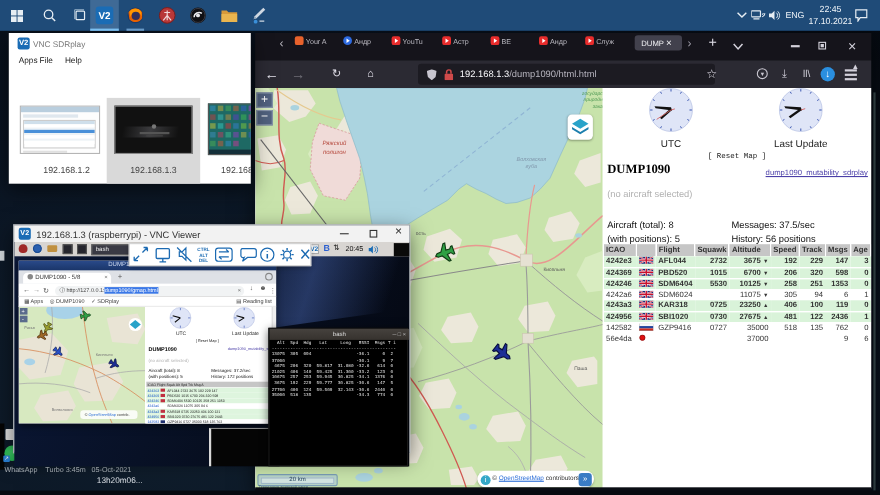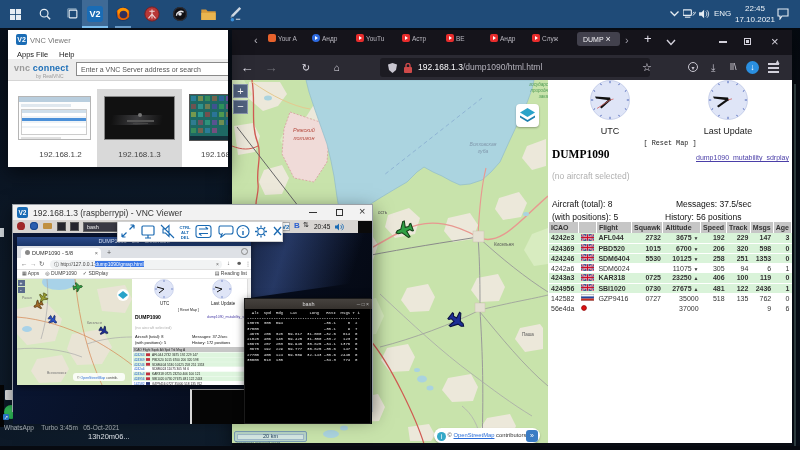--- a/index.html
+++ b/index.html
@@ -225,21 +225,21 @@
   <polygon points="-11,6 -9.5,7.5 1,0 -1,-1.2" fill="#111"></polygon>
   <line x1="0" y1="0" x2="4" y2="-1.2" stroke="#d06060" stroke-width="0.8"></line>
  </svg>
  <div class="abs" style="left:0;top:46px;width:124px;text-align:center;font-size:9px;color:#222;">UTC</div>
  <div class="abs" style="left:118px;top:46px;width:124px;text-align:center;font-size:9px;color:#222;">Last Update</div>
  <div class="abs" style="left:0;top:59px;width:244px;text-align:center;font-family:'Liberation Mono',monospace;font-size:6.8px;color:#222;">[ Reset Map ]</div>
  <div class="abs" style="left:4px;top:68px;font-family:'Liberation Serif',serif;font-size:11.5px;font-weight:bold;color:#000;">DUMP1090</div>
  <div class="abs" style="right:3px;top:74px;font-size:7px;color:#4b3fa8;text-decoration:underline;">dump1090_mutability_sdrplay</div>
  <div class="abs" style="left:4px;top:91px;font-size:8.5px;color:#b0b0b0;">(no aircraft selected)</div>
  <div class="abs" style="left:4px;top:119px;font-size:8.5px;">Aircraft (total): 8</div>
- <div class="abs" style="left:117px;top:119px;font-size:8.5px;margin-left:11px;">Messages: 37.5/sec</div>
+ <div class="abs" style="left:117px;top:119px;font-size:8.5px;">Messages: 37.5/sec</div>
  <div class="abs" style="left:4px;top:132px;font-size:8.5px;">(with positions): 5</div>
  <div class="abs" style="left:117px;top:132px;font-size:8.5px;">History: 56 positions</div>
  <table id="acTable" class="abs" style="left:1px;top:142px;">
   <colgroup>
               <col style="width:31px">
               <col style="width:18px">
               <col style="width:35px">
               <col style="width:28px">
               <col style="width:41px">
               <col style="width:26px">
@@ -393,29 +393,24 @@
  </tbody>
           </table>
 </div>
 
  </div>
  <div class="abs" style="left:0;top:413px;width:560px;height:3px;background:#0a0d14;"></div>
 </div>
 
 <div class="win" id="vnc1" style="left:8px;top:30px;width:220px;height:137px;background:#fff;z-index:8;overflow:hidden;">
  <div class="abs" style="left:8px;top:4px;width:11px;height:11px;background:#1a6cb5;border-radius:2px;color:#fff;font-size:7px;font-weight:bold;text-align:center;line-height:12px;">V2</div>
- <div class="abs" style="left:22px;top:6px;font-size:7.5px;color:#777;">VNC Viewer</div>
+ <div class="abs" style="left:22px;top:6px;font-size:7.5px;color:#777;">VNC SDRplay</div>
  <div class="abs" style="left:9px;top:20px;font-size:7.5px;color:#222;">Apps</div>
       <div class="abs" style="left:28px;top:20px;font-size:7.5px;color:#222;">File</div>
       <div class="abs" style="left:51px;top:20px;font-size:7.5px;color:#222;">Help</div>
- <div class="abs" style="left:0;top:29px;width:220px;height:22px;background:#ececec;border-bottom:1px solid #d5d5d5;">
-   <div class="abs" style="left:6px;top:4px;font-size:9px;font-weight:bold;color:#9a9a9a;letter-spacing:0.2px;">vnc <span style="color:#1d6fb8;">connect</span></div>
-   <div class="abs" style="left:28px;top:14px;font-size:5px;color:#9a9a9a;">by RealVNC</div>
-   <div class="abs" style="left:68px;top:3px;width:156px;height:14px;background:#fff;border:1px solid #8a8a8a;font-size:7px;color:#555;line-height:13px;padding-left:4px;">Enter a VNC Server address or search</div>
- </div>
  <div class="abs" style="left:89px;top:59px;width:85px;height:78px;background:#d9d9d9;"></div>
  <div class="abs" style="left:10px;top:66px;width:73px;height:44px;background:#fdfdfd;border:1px solid #b5b5b5;">
    <div class="abs" style="left:0;top:0;width:71px;height:5px;background:#b9cede;"></div>
    <div class="abs" style="left:2px;top:7px;width:50px;height:3px;background:#dfe7ee;"></div>
    <div class="abs" style="left:2px;top:12px;width:66px;height:26px;background:#fff;border:1px solid #ccc;">
      <div style="height:3px;background:#cfdfeb;"></div>
      <div style="height:2.5px;background:#fff;"></div>
           <div style="height:2.5px;background:#eef3f7;"></div>
      <div style="height:2.5px;background:#4a90d9;"></div>
      <div style="height:2.5px;background:#eef3f7;"></div>

